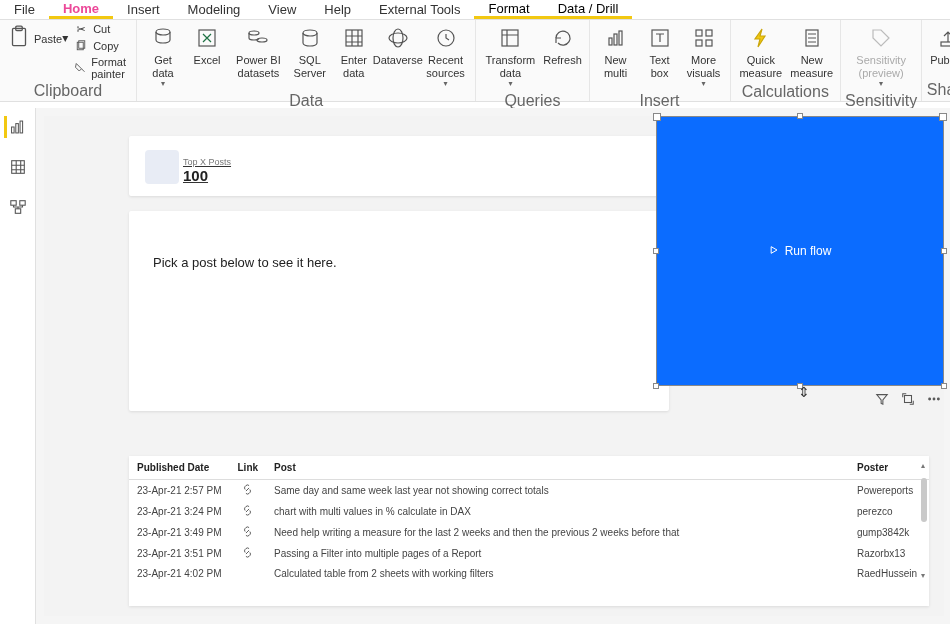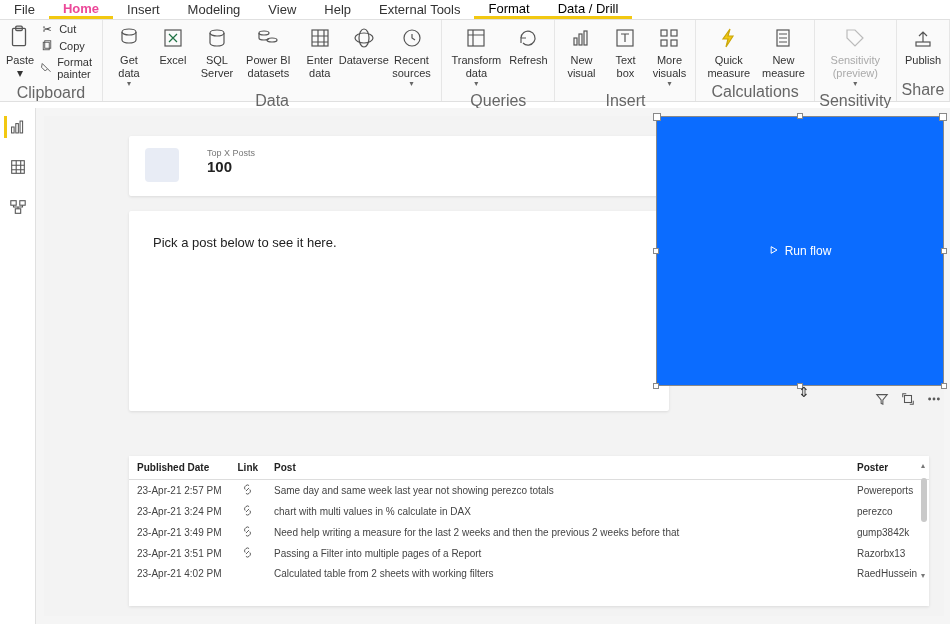--- a/index.html
+++ b/index.html
@@ -13,45 +13,45 @@
 
 
 .ribbon { display: flex; height: 82px; background: #fafafa; border-bottom: 1px solid #e0e0e0; }
 .ribbon-group { display: flex; flex-direction: column; border-right: 1px solid #e6e6e6; padding: 2px 4px 0 4px; }
 .ribbon-group-items { display: flex; flex: 1; align-items: flex-start; }
 .ribbon-group-label { text-align: center; font-size: 16px; color: #666; padding: 2px 0; }
 .ribbon-btn-lg { display: flex; flex-direction: column; align-items: center; justify-content: flex-start; padding: 2px 4px; min-width: 44px; cursor: pointer; text-align: center; font-size: 11px; line-height: 1.15; }
 .ribbon-btn-lg .icon { width: 28px; height: 28px; margin-bottom: 2px; display: flex; align-items: center; justify-content: center; }
 .ribbon-btn-lg .caret { font-size: 8px; color: #666; }
 .ribbon-btn-lg.disabled { color: #aaa; }
-.paste-col { display: flex; flex-direction: column; align-items: center; padding: 2px 2px; }
+.paste-col { display: flex; flex-direction: row; align-items: center; padding: 2px 2px; }
 .paste-col .icon { width: 28px; height: 28px; }
 .paste-col .label { font-size: 11px; margin-top: 2px; }
 .clip-stack { display: flex; flex-direction: column; justify-content: center; gap: 3px; padding: 0 4px; }
 .clip-row { display: flex; align-items: center; gap: 5px; font-size: 11px; cursor: pointer; }
 .clip-row .mini-icon { width: 14px; height: 14px; display: flex; align-items: center; justify-content: center; }
 
 
 .leftrail { position: absolute; top: 108px; left: 0; width: 36px; bottom: 0; border-right: 1px solid #e0e0e0; background: #fff; display: flex; flex-direction: column; align-items: center; padding-top: 8px; gap: 18px; }
 .leftrail .rail-btn { width: 22px; height: 22px; display: flex; align-items: center; justify-content: center; cursor: pointer; color: #555; }
 .leftrail .rail-btn.active { border-left: 3px solid #f2c811; padding-left: 2px; margin-left: -5px; }
 
 
 .canvas { position: absolute; top: 108px; left: 36px; right: 0; bottom: 0; background: #f5f5f5; padding: 8px; }
 .report-page { position: relative; background: #f3f3f3; width: 900px; height: 500px; }
 
 
 .card { position: absolute; background: #fff; box-shadow: 0 1px 3px rgba(0,0,0,.1); }
-.top-card { top: 20px; left: 85px; width: 540px; height: 60px; padding: 12px 16px; display: flex; align-items: flex-start; gap: 28px; border-radius: 2px;}
+.top-card { top: 20px; left: 85px; width: 540px; height: 60px; padding: 12px 16px; display: flex; align-items: flex-end; gap: 4px; border-radius: 2px; text-decoration: underline;}
 .top-card .square { width: 34px; height: 34px; background: #e8ecf5; border-radius: 4px; }
 .top-card .kpi-label { font-size: 9px; color: #777; }
 .top-card .kpi-value { font-size: 15px; font-weight: 700; color: #222; }
 
 .pick-card { top: 95px; left: 85px; width: 540px; height: 200px; padding: 24px; border-radius: 2px;}
-.pick-card .msg { font-size: 13px; color: #222; }
+.pick-card .msg { font-size: 13px; color: #222; margin-top: 20px; }
 
 
 .flow-visual { position: absolute; top: 0px; left: 612px; width: 288px; height: 270px; background: #0b6cff; border: 1px solid #888; }
 .flow-visual.selected::before, .flow-visual.selected::after { content:""; position:absolute; background:#fff; border:1px solid #888; width:6px; height:6px; }
 .flow-visual.selected::before { left:-4px; top:-4px; }
 .flow-visual.selected::after { right:-4px; top:-4px; }
 .flow-handles .h { position:absolute; width:6px; height:6px; background:#fff; border:1px solid #888; }
 .flow-handles .bl { left:-4px; bottom:-4px; }
 .flow-handles .br { right:-4px; bottom:-4px; }
 .flow-handles .bm { left:50%; margin-left:-3px; bottom:-4px; }
@@ -150,39 +150,39 @@
             <svg viewBox="0 0 24 24" width="24" height="24">
               <rect x="4" y="4" width="16" height="16"></rect>
               <path d="M8 8 L16 16 M16 8 L8 16" stroke="#1f7244"></path>
             </svg>
           </div>
           <span>Excel</span>
         </div>
       <div class="ribbon-btn-lg">
           <div class="icon">
             <svg viewBox="0 0 24 24" width="24" height="24">
-              <ellipse cx="12" cy="7" rx="7" ry="3"></ellipse>
-              <path d="M5 7 v10 a7 3 0 0 0 14 0 v-10"></path>
-            </svg>
-          </div>
-          <span>SQL Server</span>
-        </div>
-      <div class="ribbon-btn-lg">
-          <div class="icon">
-            <svg viewBox="0 0 24 24" width="24" height="24">
               <ellipse cx="8" cy="7" rx="5" ry="2"></ellipse>
               <ellipse cx="16" cy="14" rx="5" ry="2"></ellipse>
               <path d="M3 7v5a5 2 0 0 0 10 0"></path>
             </svg>
           </div>
           <span>Power BI datasets</span>
         </div>
       <div class="ribbon-btn-lg">
           <div class="icon">
             <svg viewBox="0 0 24 24" width="24" height="24">
+              <ellipse cx="12" cy="7" rx="7" ry="3"></ellipse>
+              <path d="M5 7 v10 a7 3 0 0 0 14 0 v-10"></path>
+            </svg>
+          </div>
+          <span>SQL Server</span>
+        </div>
+      <div class="ribbon-btn-lg">
+          <div class="icon">
+            <svg viewBox="0 0 24 24" width="24" height="24">
               <rect x="4" y="4" width="16" height="16"></rect>
               <path d="M4 10h16 M4 16h16 M10 4v16 M16 4v16"></path>
             </svg>
           </div>
           <span>Enter data</span>
         </div>
       <div class="ribbon-btn-lg">
           <div class="icon">
             <svg viewBox="0 0 24 24" width="24" height="24">
               <ellipse cx="12" cy="12" rx="9" ry="5"></ellipse>
@@ -233,21 +233,21 @@
   <div class="ribbon-group">
     <div class="ribbon-group-items">
       <div class="ribbon-btn-lg">
           <div class="icon">
             <svg viewBox="0 0 24 24" width="24" height="24">
               <rect x="5" y="12" width="3" height="7"></rect>
               <rect x="10" y="8" width="3" height="11"></rect>
               <rect x="15" y="5" width="3" height="14"></rect>
             </svg>
           </div>
-          <span>New visual</span>
+          <span>New multi</span>
         </div>
       <div class="ribbon-btn-lg">
           <div class="icon">
             <svg viewBox="0 0 24 24" width="24" height="24">
               <rect x="4" y="4" width="16" height="16"></rect>
               <path d="M8 8 h8 M12 8 v8"></path>
             </svg>
           </div>
           <span>Text box</span>
         </div>
@@ -408,21 +408,21 @@
             <th>Post</th>
             <th style="width:80px">Poster</th>
           </tr>
         </thead>
         <tbody id="tbl-body">
               <tr>
                 <td>23-Apr-21 2:57 PM</td>
                 <td class="link"><svg viewBox="0 0 14 14" width="11" height="11">
                     <path d="M5 9 l4-4 M4 7 a3 3 0 0 1 0-4 l1-1 a3 3 0 0 1 4 0 M10 7 a3 3 0 0 1 0 4 l-1 1 a3 3 0 0 1 -4 0"></path>
                   </svg></td>
-                <td>Same day and same week last year not showing perezco totals</td>
+                <td>Same day and same week last year not showing correct totals</td>
                 <td>Powereports</td>
               </tr>
               <tr>
                 <td>23-Apr-21 3:24 PM</td>
                 <td class="link"><svg viewBox="0 0 14 14" width="11" height="11">
                     <path d="M5 9 l4-4 M4 7 a3 3 0 0 1 0-4 l1-1 a3 3 0 0 1 4 0 M10 7 a3 3 0 0 1 0 4 l-1 1 a3 3 0 0 1 -4 0"></path>
                   </svg></td>
                 <td>chart with multi values in % calculate in DAX</td>
                 <td>perezco</td>
               </tr>

